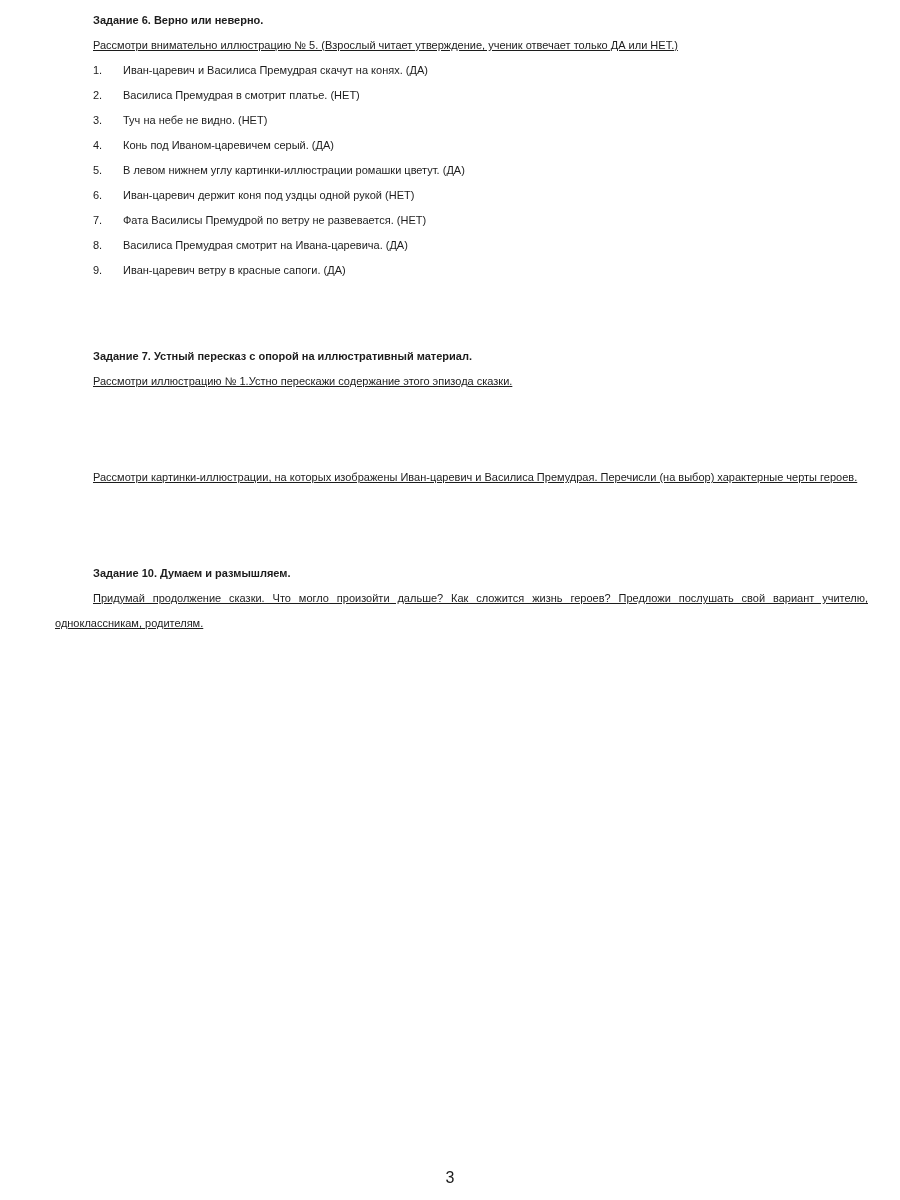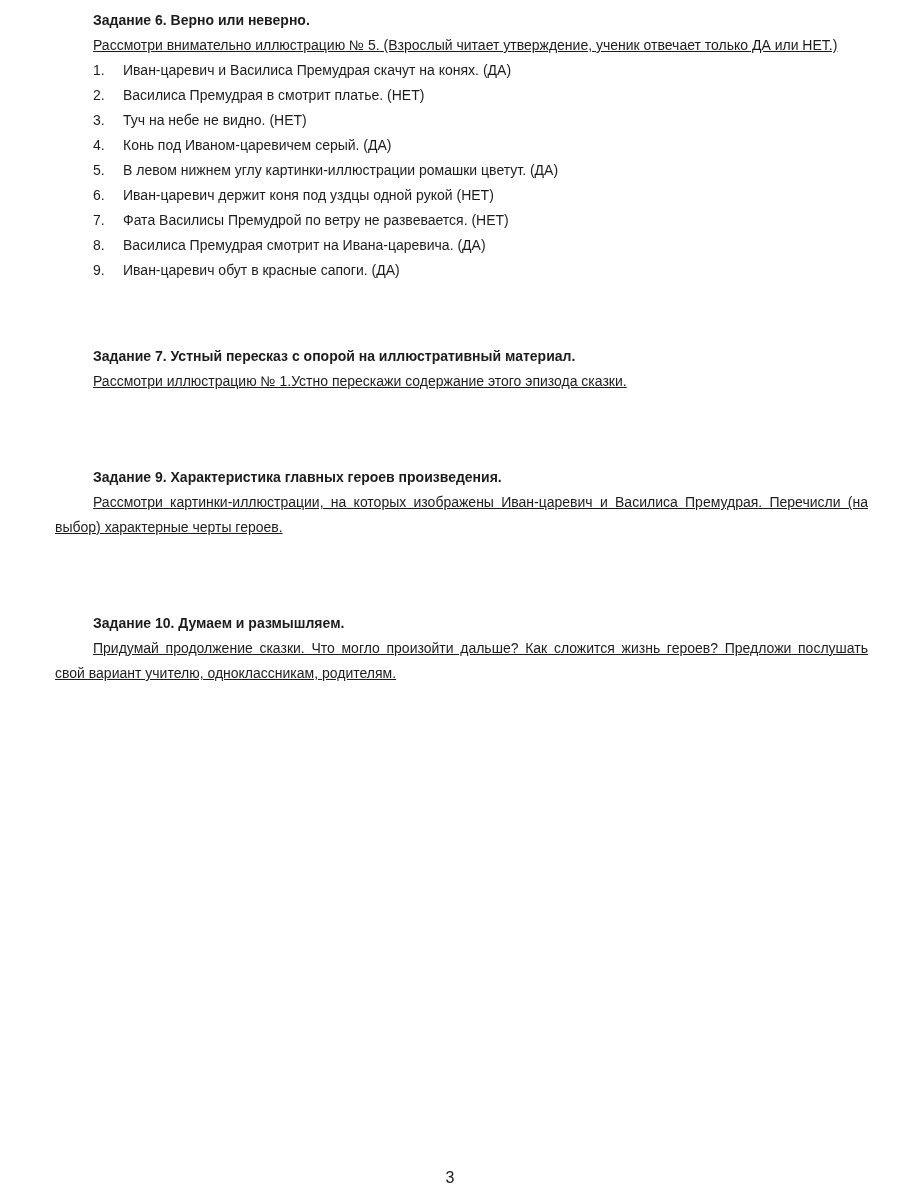--- a/index.html
+++ b/index.html
@@ -11,21 +11,21 @@
   }
   .page {
     position: relative;
     width: 900px;
     height: 1200px;
     background: #ffffff;
     overflow: hidden;
   }
   .content {
     padding: 8px 32px 0 55px;
-    font-size: 14px;
+    font-size: 11px;
     line-height: 25px;
   }
   .task { margin-bottom: 71px; }
   .task:first-child { margin-bottom: 61px; }
   .task-title {
     font-weight: bold;
     text-indent: 38px;
     text-align: left;
   }
   .para {
@@ -94,33 +94,32 @@
         <li class="item">
           <span class="num">7.</span>
           <span class="txt">Фата Василисы Премудрой по ветру не развевается. (НЕТ)</span>
         </li>
         <li class="item">
           <span class="num">8.</span>
           <span class="txt">Василиса Премудрая смотрит на Ивана-царевича. (ДА)</span>
         </li>
         <li class="item">
           <span class="num">9.</span>
-          <span class="txt">Иван-царевич обут в красные сапоги. (ДА)</span>
+          <span class="txt">Иван-царевич ветру в красные сапоги. (ДА)</span>
         </li>
       </ol>
     </section>
 
     <section class="task">
       <p class="task-title">Задание 7. Устный пересказ с опорой на иллюстративный материал.</p>
       <p class="para">Рассмотри иллюстрацию № 1.Устно перескажи содержание этого эпизода сказки.</p>
     </section>
 
 
     <section class="task">
-      <p class="task-title">Задание 9. Характеристика главных героев произведения.</p>
       <p class="para">Рассмотри картинки-иллюстрации, на которых изображены Иван-царевич и Василиса Премудрая. Перечисли (на выбор) характерные черты героев.</p>
     </section>
 
     <section class="task">
       <p class="task-title">Задание 10. Думаем и размышляем.</p>
       <p class="para">Придумай продолжение сказки. Что могло произойти дальше? Как сложится жизнь героев? Предложи послушать свой вариант учителю, одноклассникам, родителям.</p>
     </section>
 
   </main>
 

